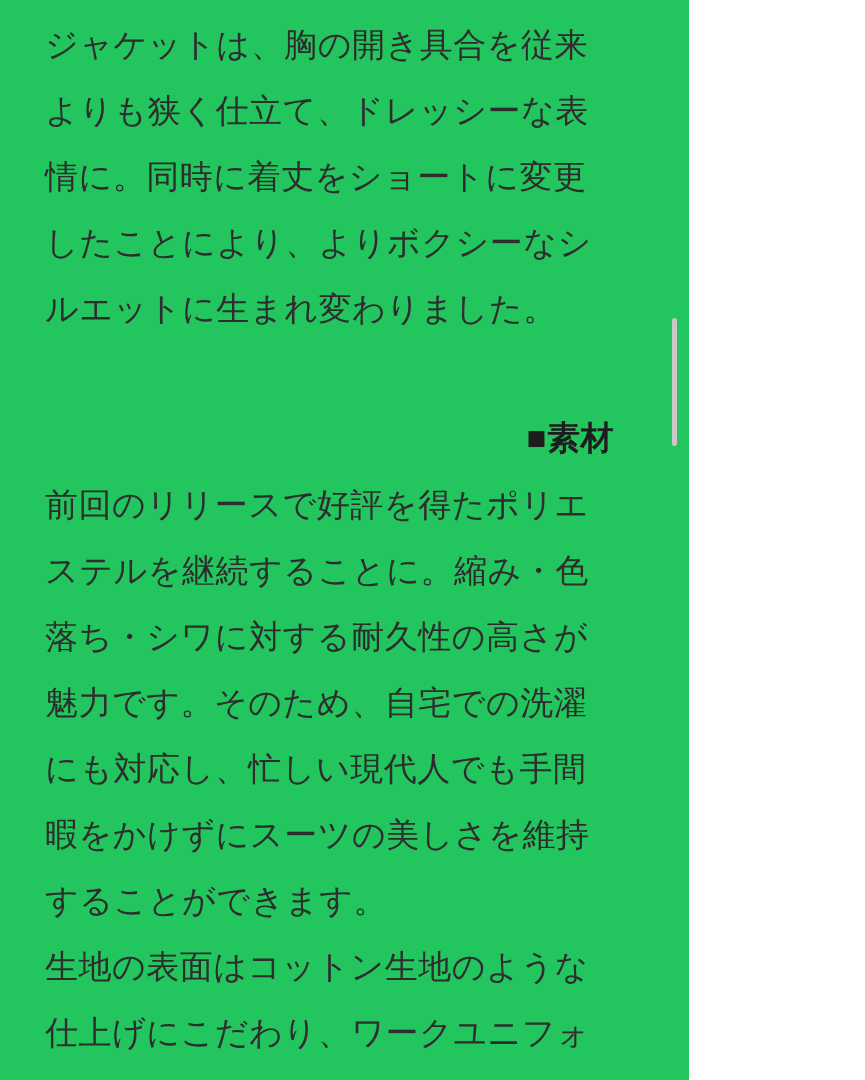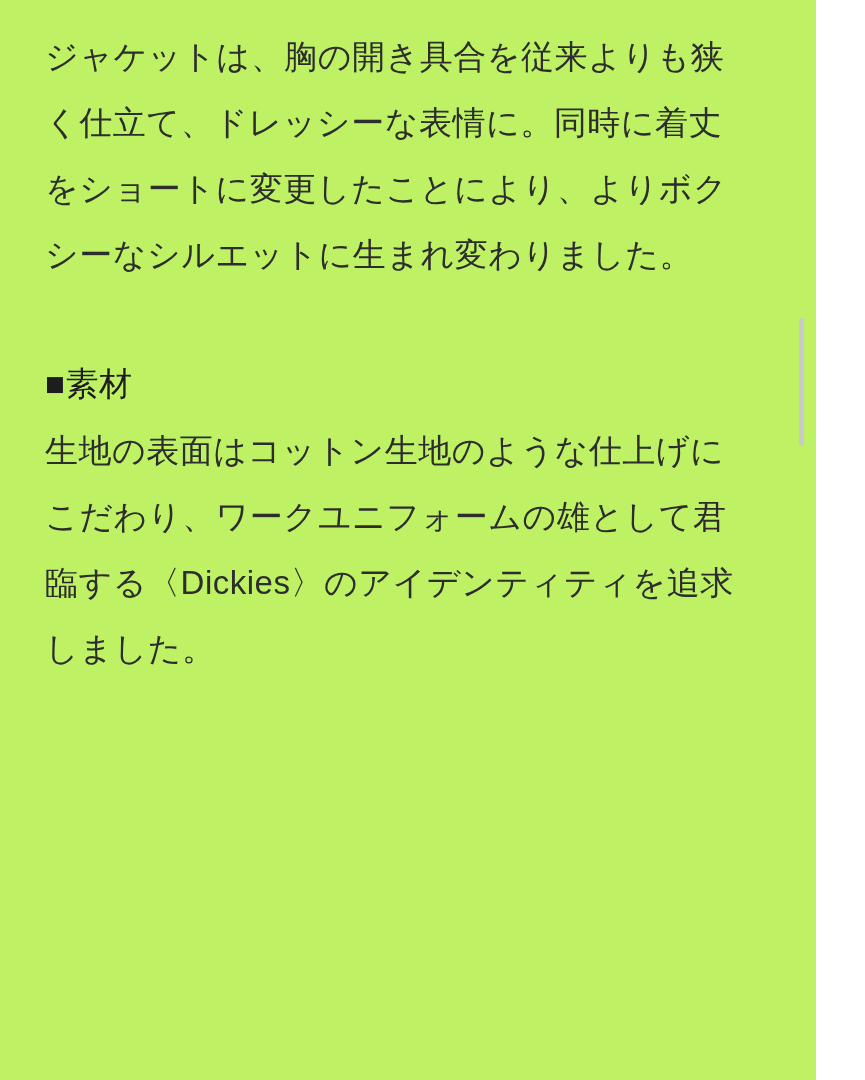--- a/index.html
+++ b/index.html
@@ -9,47 +9,48 @@
   }
   body {
     width: 865px;
     height: 1080px;
     overflow: hidden;
     font-family: "Liberation Sans", sans-serif;
     color: #2b2b2b;
   }
   .page {
     position: relative;
-    width: 816px;
+    width: 689px;
     height: 1080px;
     box-sizing: border-box;
-    padding: 16px 75px 0 45px;
-    background: #bef264;
+    padding: 4px 75px 0 45px;
+    background: #22c55e;
   }
   .article {
     padding-top: 8px;
   }
   .para {
     font-size: 33px;
     line-height: 66px;
     letter-spacing: 0.5px;
     margin: 0;
     color: #2d2d2d;
     font-weight: 400;
   }
   .spacer {
     height: 66px;
   }
   .heading {
     font-size: 33px;
     line-height: 60px;
     margin: 0 0 4px 0;
-    font-weight: 400;
+    font-weight: 700;
     color: #1d1d1d;
     letter-spacing: 0.5px;
+    text-align: right;
   }
   .scrollbar-track {
     position: absolute;
     right: 6px;
     top: 0;
     width: 6px;
     height: 1080px;
     background: transparent;
   }
   .scrollbar-thumb {
@@ -69,20 +70,21 @@
 
   <div class="article">
 
     <p class="para">ジャケットは、胸の開き具合を従来よりも狭く仕立て、ドレッシーな表情に。同時に着丈をショートに変更したことにより、よりボクシーなシルエットに生まれ変わりました。</p>
 
 
     <div class="spacer"></div>
 
     <h2 class="heading">■素材</h2>
 
+    <p class="para">前回のリリースで好評を得たポリエステルを継続することに。縮み・色落ち・シワに対する耐久性の高さが魅力です。そのため、自宅での洗濯にも対応し、忙しい現代人でも手間暇をかけずにスーツの美しさを維持することができます。</p>
 
     <p class="para">生地の表面はコットン生地のような仕上げにこだわり、ワークユニフォームの雄として君臨する〈Dickies〉のアイデンティティを追求しました。</p>
 
   </div>
 
   <div class="scrollbar-track">
     <div class="scrollbar-thumb"></div>
   </div>
 
 </div>

